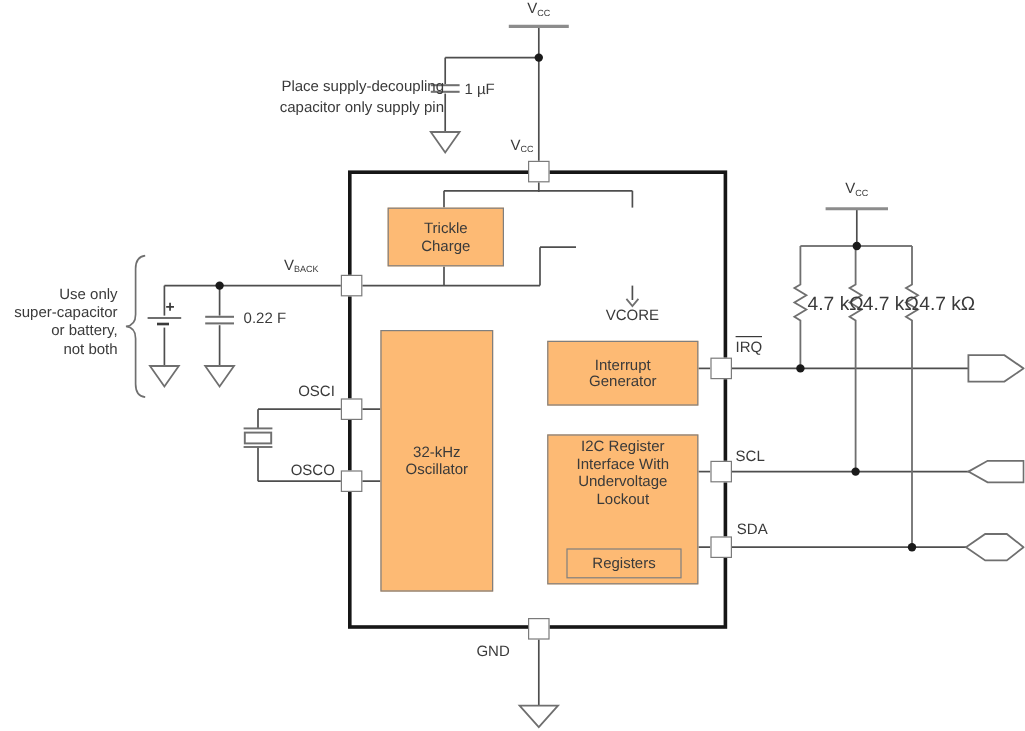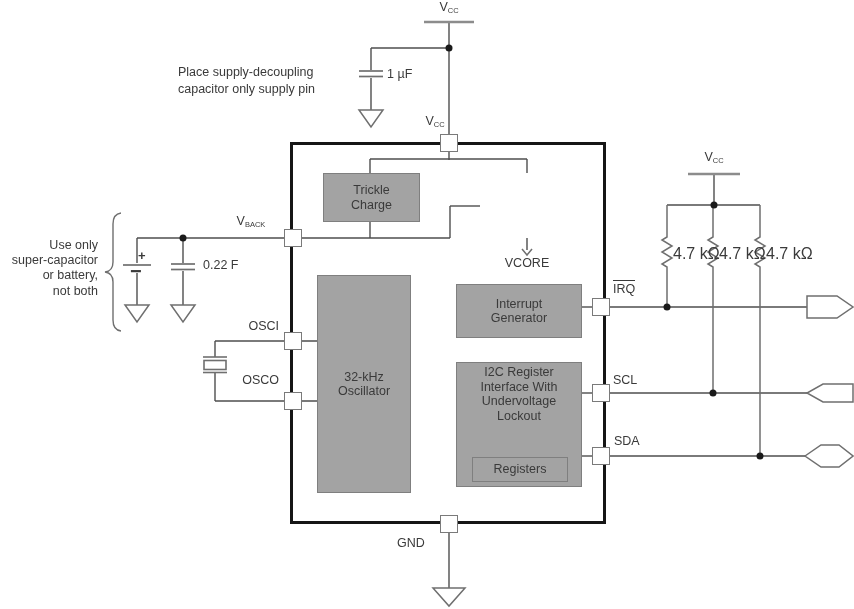--- a/index.html
+++ b/index.html
@@ -1,19 +1,19 @@
 <!DOCTYPE html>
 <html><head>
 <meta charset="utf-8">
 <style>
   html,body{margin:0;padding:0;background:#fff;}
   .canvas{position:relative;width:854px;height:609px;background:#fff;overflow:hidden;
           font-family:"Liberation Sans",sans-serif;color:#3a3a3a;}
   svg.layer{position:absolute;left:0;top:0;z-index:1;}
-  .block{position:absolute;background:#a3a3a3;border:1.4px solid #7f7f7f;box-sizing:border-box;
+  .block{position:absolute;background:#fdba74;border:1.4px solid #7f7f7f;box-sizing:border-box;
          display:flex;align-items:center;justify-content:center;z-index:2;}
   .blabel{display:block;text-align:center;font-size:12.5px;line-height:14.5px;color:#3a3a3a;}
   .icbox{position:absolute;left:290px;top:142px;width:316px;height:382px;
          border:3px solid #161616;box-sizing:border-box;z-index:3;pointer-events:none;background:transparent;}
   .pin{position:absolute;width:18px;height:18px;background:#fff;border:1.5px solid #7a7a7a;
        box-sizing:border-box;z-index:4;}
   .lbl{position:absolute;font-size:12.5px;line-height:14px;color:#3a3a3a;z-index:5;white-space:nowrap;}
   .sub{font-size:7.5px;vertical-align:-2px;letter-spacing:0;}
   .ov{display:inline-block;border-top:1.4px solid #3a3a3a;padding-top:1px;}
   .note{white-space:normal;}
@@ -138,37 +138,37 @@
   <div class="pin" style="left:440px;top:515px"></div>
   <div class="pin" style="left:592px;top:298px"></div>
   <div class="pin" style="left:592px;top:384px"></div>
   <div class="pin" style="left:592px;top:447px"></div>
 
   <div class="lbl" style="left:429px;top:0;width:40px;text-align:center"><span>V</span><span class="sub">CC</span></div>
   <div class="lbl" style="left:694px;top:150px;width:40px;text-align:center"><span>V</span><span class="sub">CC</span></div>
   <div class="lbl" style="left:415px;top:114px;width:40px;text-align:center"><span>V</span><span class="sub">CC</span></div>
   <div class="lbl" style="left:220px;top:214px;width:62px;text-align:center"><span>V</span><span class="sub">BACK</span></div>
   <div class="lbl" style="left:235px;top:319px;width:44px;text-align:right">OSCI</div>
-  <div class="lbl" style="left:233px;top:373px;width:46px;text-align:right">OSCO</div>
+  <div class="lbl" style="left:233px;top:385px;width:46px;text-align:right">OSCO</div>
   <div class="lbl" style="left:397px;top:536px;width:44px">GND</div>
   <div class="lbl" style="left:613px;top:280px"><span class="ov">IRQ</span></div>
   <div class="lbl" style="left:613px;top:373px">SCL</div>
   <div class="lbl" style="left:614px;top:434px">SDA</div>
   <div class="lbl" style="left:497px;top:256px;width:60px;text-align:center">VCORE</div>
 
   <div class="lbl" style="left:387px;top:67px">1 µF</div>
   <div class="lbl" style="left:203px;top:258px">0.22 F</div>
   <div class="lbl plus" style="left:138px;top:249px">+</div>
   <div class="lbl minus" style="left:130px;top:264px">−</div>
 
   <div class="lbl rlabel" style="left:673px;top:247px">4.7 kΩ</div>
   <div class="lbl rlabel" style="left:719px;top:247px">4.7 kΩ</div>
   <div class="lbl rlabel" style="left:766px;top:247px">4.7 kΩ</div>
 
-  <div class="lbl note" style="left:178px;top:64px;width:192px;text-align:left;line-height:16.5px">
+  <div class="lbl note" style="left:178px;top:64px;width:192px;text-align:right;line-height:16.5px">
     <div>Place supply-decoupling</div>
     <div>capacitor only supply pin</div>
   </div>
   <div class="lbl note" style="left:0;top:238px;width:98px;text-align:right;line-height:15.2px">
     <div>Use only</div>
     <div>super-capacitor</div>
     <div>or battery,</div>
     <div>not both</div>
   </div>
 

